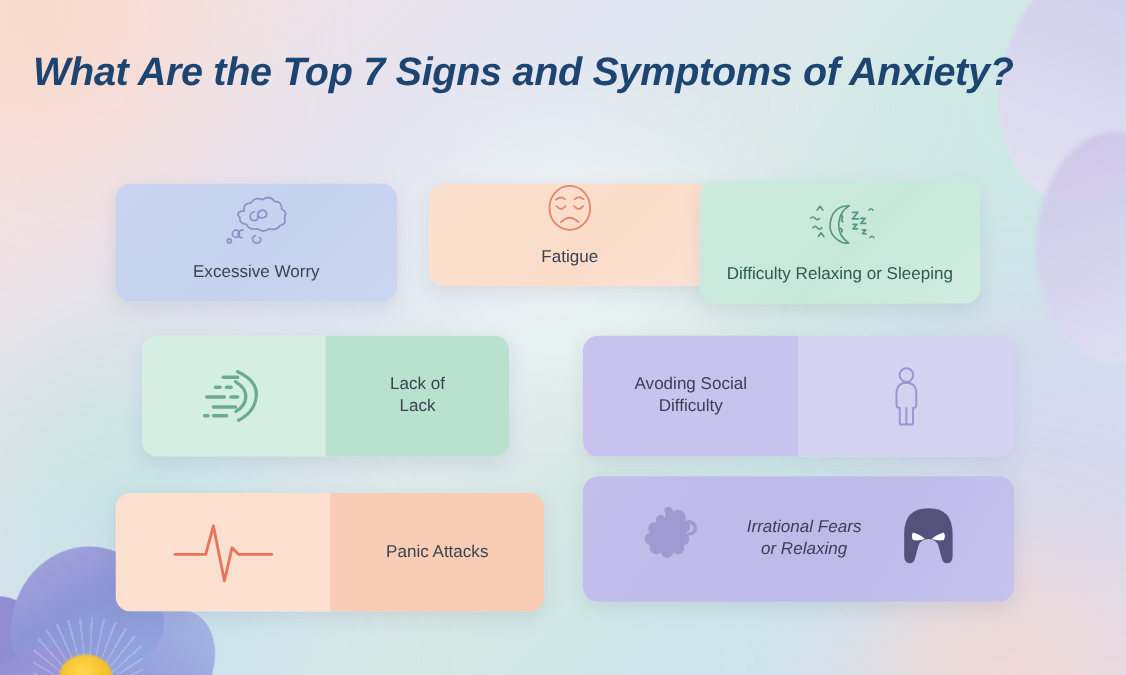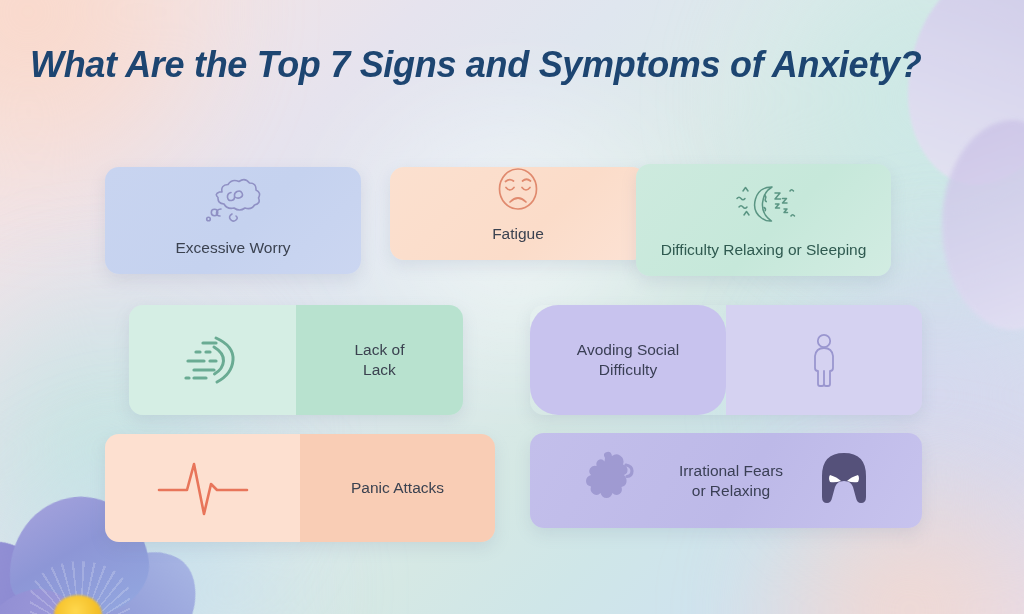--- a/index.html
+++ b/index.html
@@ -212,30 +212,30 @@
                   background: linear-gradient(135deg, #fbe0cf 0%, #fbdcc9 60%, #fce2d4 100%); }
   #card-sleep   { left: 636px; top: 164px; width: 255px; height: 112px;
                   background: linear-gradient(135deg, #cdeade 0%, #c6e8da 55%, #d2ece2 100%); }
 
   
   #card-focus   { left: 105px; top: 305px; width: 334px; height: 110px; margin-left: 24px; }
   #card-focus .half-a { background: #d5eee4; }
   #card-focus .half-b { background: #b8e2cf; }
 
   #card-social  { left: 530px; top: 305px; width: 392px; height: 110px; }
-  #card-social .half-a { background: #c8c3ee; border-radius: 28px; }
+  #card-social .half-a { background: #c8c3ee; }
   #card-social .half-b { background: #d5d2f1; }
 
   
-  #card-panic   { left: 105px; top: 434px; width: 390px; height: 108px; }
+  #card-panic   { left: 105px; top: 448px; width: 390px; height: 108px; }
   #card-panic .half-a { background: #fde0d0; }
   #card-panic .half-b { background: #f9cdb5; }
 
-  #card-fears   { left: 530px; top: 433px; width: 392px; height: 95px;
-                  background: linear-gradient(120deg, #c3bfeb 0%, #bdb9e8 55%, #c7c3ee 100%); }
+  #card-fears   { left: 530px; top: 433px; width: 392px; height: 114px;
+                  background: linear-gradient(120deg, #c3bfeb 0%, #bdb9e8 55%, #c7c3ee 100%); font-style: italic; }
   #card-fears .fears-inner {
     flex: 1;
     display: flex;
     align-items: center;
     justify-content: space-evenly;
     padding: 0 26px;
   }
 
   .icon-wrap { display: flex; align-items: center; justify-content: center; }
 

